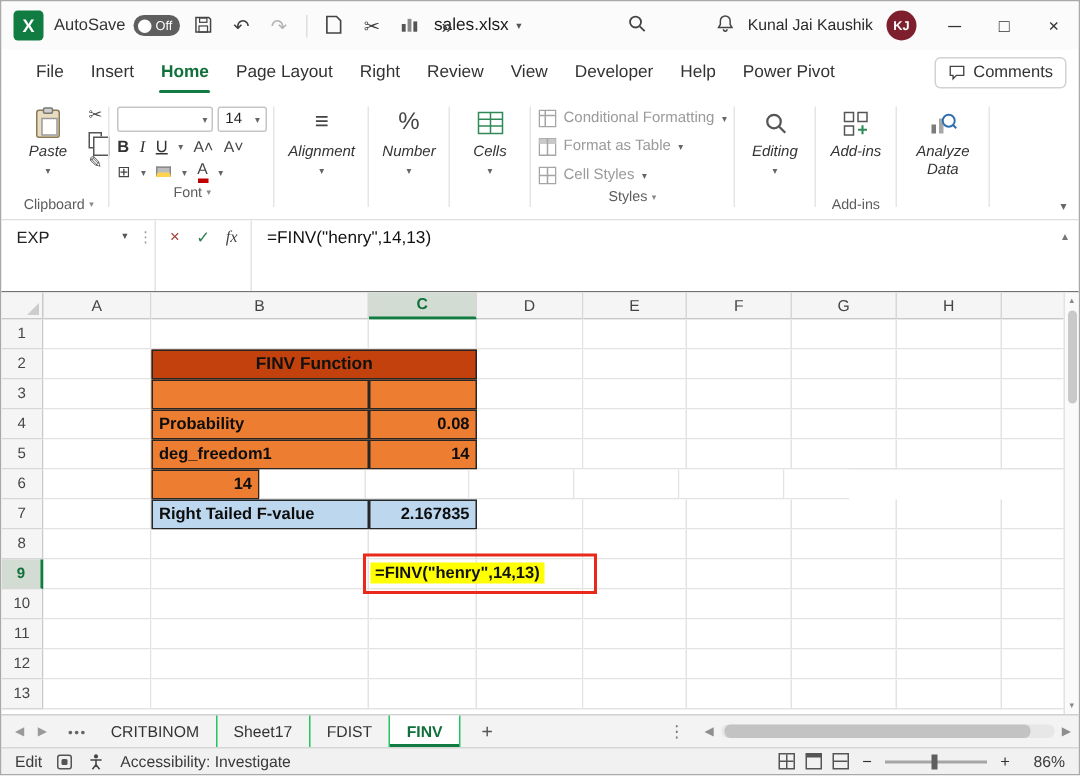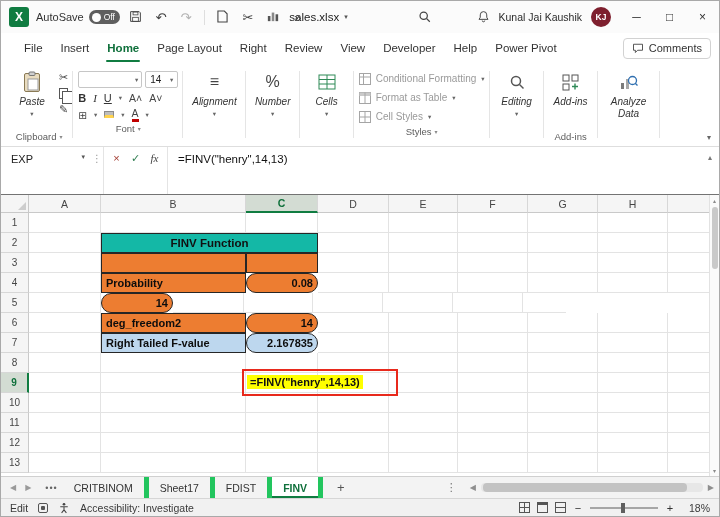--- a/index.html
+++ b/index.html
@@ -84,38 +84,38 @@
   .ch.active{background:#d3dcd3;border-bottom:2px solid #107c41;color:#0f703b;font-weight:700;}
   .rowwrap{position:relative;height:263px;overflow:hidden;}
   .grow{display:flex;height:20px;}
   .rh{width:28px;background:#f5f5f5;border-right:1px solid #c9c9c9;border-bottom:1px solid #d7d7d7;font-size:10px;color:#454545;display:flex;align-items:center;justify-content:center;}
   .rh.active{background:#d3dcd3;border-right:2px solid #107c41;color:#0f703b;font-weight:700;}
   .cell{border-right:1px solid #e3e3e3;border-bottom:1px solid #e3e3e3;background:#fff;}
   .w-a{width:72px}.w-b{width:145px}.w-c{width:72px}.w-d{width:71px}.w-e{width:69px}
   .w-f{width:70px}.w-g{width:70px}.w-h{width:70px}.w-x{width:43px;border-right:none;}
   .merged-bc{width:217px;}
   .tbl{border:1px solid #262626;}
-  .tbl-title{background:#14b8a6;font-weight:700;font-size:11.5px;color:#111;display:flex;align-items:center;justify-content:center;}
+  .tbl-title{background:#c2410c;font-weight:700;font-size:11.5px;color:#111;display:flex;align-items:center;justify-content:center;}
   .orange{background:#ed7d31;}
   .blue{background:#bdd7ee;}
   .lbl{display:flex;align-items:center;padding-left:4px;font-weight:700;font-size:11px;color:#0d0d0d;}
-  .val{display:flex;align-items:center;justify-content:flex-end;padding-right:4px;font-weight:700;font-size:11px;color:#0d0d0d;border-radius:10px;}
+  .val{display:flex;align-items:center;justify-content:flex-end;padding-right:4px;font-weight:700;font-size:11px;color:#0d0d0d;}
   .editcell{position:relative;overflow:visible;}
   .formula-chip{position:absolute;left:1px;top:2px;background:#ffff00;white-space:nowrap;padding:1px 3px;font-size:11px;font-weight:600;color:#111;z-index:3;}
   .redbox{position:absolute;left:241px;top:156px;width:156px;height:27px;border:2px solid #e8291c;z-index:4;}
   .vscroll{position:absolute;right:0;top:0;bottom:0;width:10px;background:#fafafa;border-left:1px solid #e2e2e2;display:flex;flex-direction:column;align-items:center;color:#8a8a8a;font-size:6px;}
   .vthumb{width:6px;height:62px;background:#c9c9c9;border-radius:3px;margin-top:3px;}
   .varr-top{margin-top:2px;}
   .varr-bot{margin-top:auto;margin-bottom:2px;}
 
   
   .tabbar{flex:0 0 22px;background:#f3f3f3;border-top:1px solid #d0d0d0;display:flex;align-items:stretch;font-size:10.5px;color:#3b3b3b;}
   .tab-nav{display:flex;align-items:center;gap:9px;padding:0 9px;color:#9a9a9a;font-size:8px;}
   .dots{color:#666;font-size:9px;display:flex;align-items:center;padding:0 5px;letter-spacing:1px;}
-  .stab{display:flex;align-items:center;padding:0 11px;border-right:5px solid #22c55e;color:#333;white-space:nowrap;}
+  .stab{display:flex;align-items:center;padding:0 11px;border-right:1px solid #22c55e;color:#333;white-space:nowrap;}
   .stab.active{background:#fff;color:#0f703b;font-weight:700;position:relative;}
   .stab.active::after{content:"";position:absolute;left:0;right:0;bottom:0;height:2px;background:#107c41;}
   .addsheet{display:flex;align-items:center;padding:0 14px;font-size:13px;color:#555;}
   .hscroll{margin-left:auto;display:flex;align-items:center;gap:5px;padding-right:5px;color:#8f8f8f;font-size:8px;}
   .vdots{color:#777;font-size:11px;padding:0 8px;display:flex;align-items:center;}
   .htrack{width:222px;height:9px;background:#e7e7e7;border-radius:4px;display:flex;align-items:center;}
   .hthumb{width:204px;height:9px;background:#c3c3c3;border-radius:4px;margin-left:2px;}
 
   
   .statusbar{flex:1;background:#f1f1f1;border-top:1px solid #d6d6d6;display:flex;align-items:center;font-size:10.5px;color:#3a3a3a;padding:0 9px;gap:10px;}
@@ -488,33 +488,33 @@
           <div class="cell w-e"></div>
           <div class="cell w-f"></div>
           <div class="cell w-g"></div>
           <div class="cell w-h"></div>
           <div class="cell w-x"></div>
       </div>
 
       <div class="grow">
         <div class="rh">5</div>
         <div class="cell w-a"></div>
+        <div class="cell w-b tbl orange lbl">deg_freedom1</div>
         <div class="cell w-c tbl orange val">14</div>
         <div class="cell w-d"></div>
           <div class="cell w-e"></div>
           <div class="cell w-f"></div>
           <div class="cell w-g"></div>
           <div class="cell w-h"></div>
           <div class="cell w-x"></div>
       </div>
 
       <div class="grow">
         <div class="rh">6</div>
         <div class="cell w-a"></div>
-        <div class="cell w-b tbl orange lbl">deg_freedom2</div>
         <div class="cell w-c tbl orange val">14</div>
         <div class="cell w-d"></div>
           <div class="cell w-e"></div>
           <div class="cell w-f"></div>
           <div class="cell w-g"></div>
           <div class="cell w-h"></div>
           <div class="cell w-x"></div>
       </div>
 
       <div class="grow">
@@ -653,17 +653,17 @@
     <span>Accessibility: Investigate</span>
     <div class="sb-right">
       <span class="viewico grid"></span>
       <span class="viewico page"></span>
       <span class="viewico brk"></span>
       <span class="zoombtn">−</span>
       <span class="zoomtrack">
           <span class="zoomthumb"></span>
         </span>
       <span class="zoombtn">+</span>
-      <span class="zoomlabel">18%</span>
+      <span class="zoomlabel">86%</span>
     </div>
   </div>
 
 </div>
 
 </body></html>

